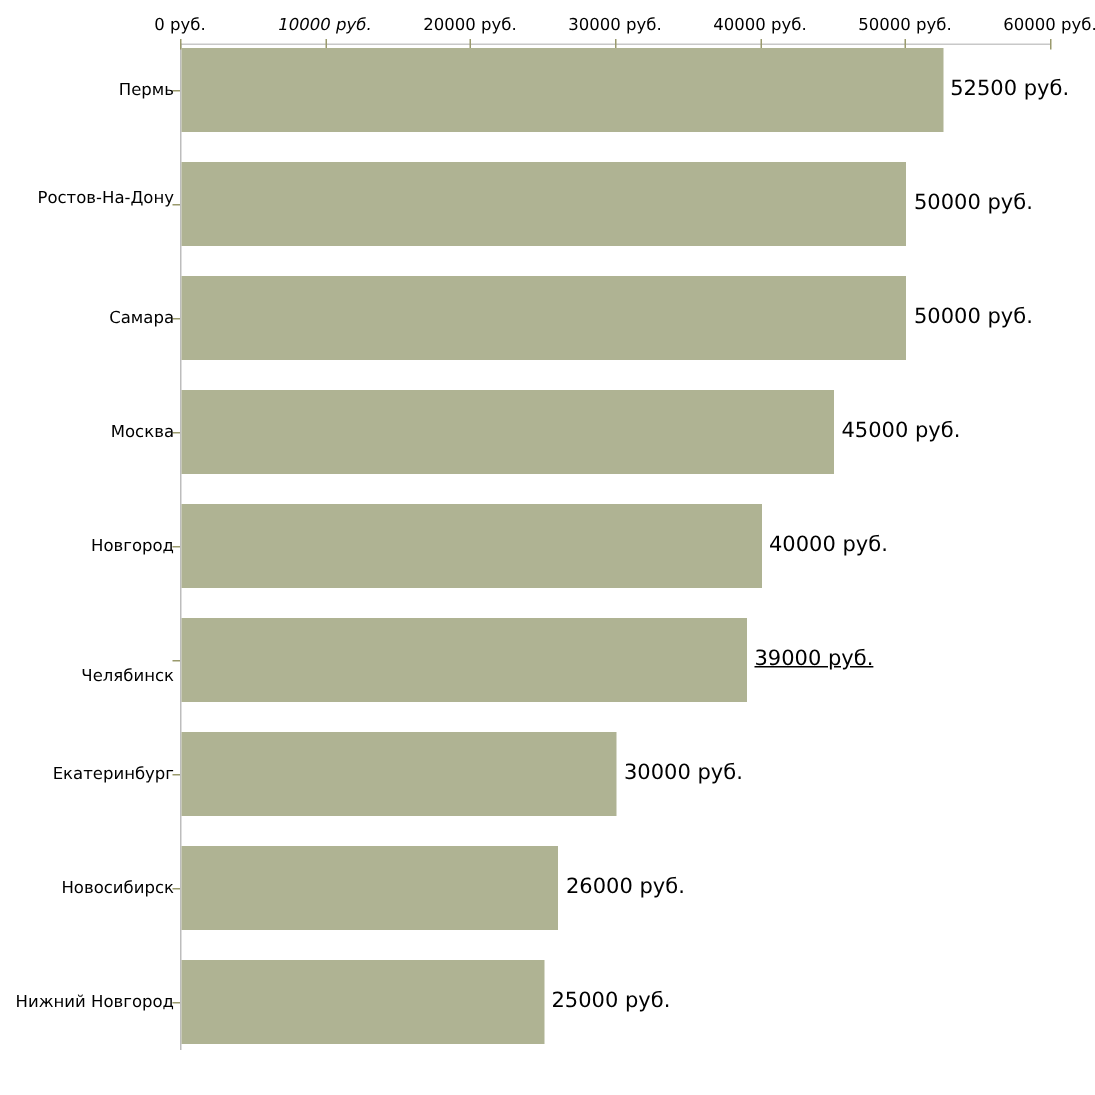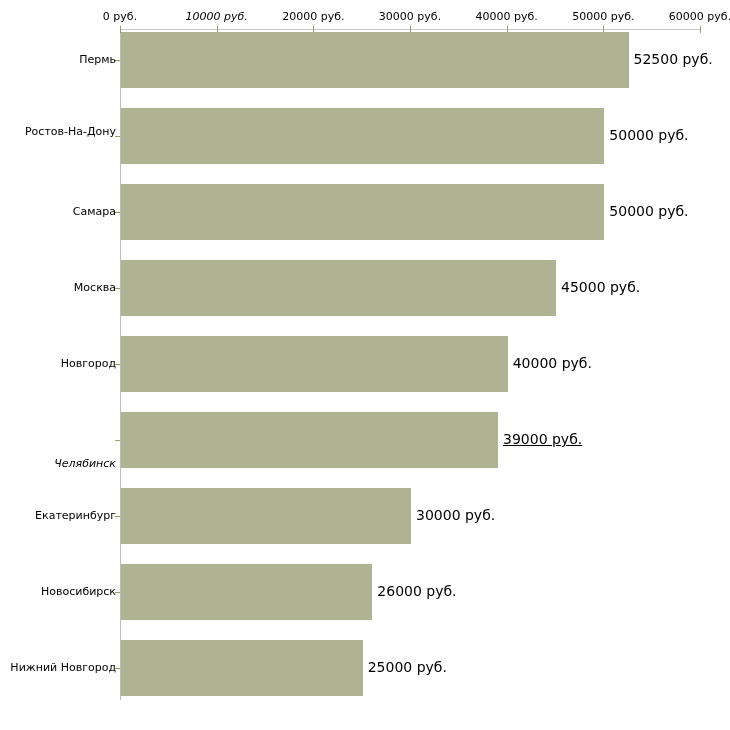--- a/index.html
+++ b/index.html
@@ -115,21 +115,21 @@
       <div class="y-tick-label" style="top: 53px;">Пермь</div>
       <div class="y-tick" style="top: 136px;"></div>
       <div class="y-tick-label" style="top: 125px;">Ростов-На-Дону</div>
       <div class="y-tick" style="top: 212px;"></div>
       <div class="y-tick-label" style="top: 205px;">Самара</div>
       <div class="y-tick" style="top: 288px;"></div>
       <div class="y-tick-label" style="top: 281px;">Москва</div>
       <div class="y-tick" style="top: 364px;"></div>
       <div class="y-tick-label" style="top: 357px;">Новгород</div>
       <div class="y-tick" style="top: 440px;"></div>
-      <div class="y-tick-label" style="top: 457px; font-style: italic;">Челябинск</div>
+      <div class="y-tick-label" style="top: 444px;">Челябинск</div>
       <div class="y-tick" style="top: 516px;"></div>
       <div class="y-tick-label" style="top: 509px;">Екатеринбург</div>
       <div class="y-tick" style="top: 592px;"></div>
       <div class="y-tick-label" style="top: 585px;">Новосибирск</div>
       <div class="y-tick" style="top: 668px;"></div>
       <div class="y-tick-label" style="top: 661px;">Нижний Новгород</div>
     </div>
   <div id="bars-layer">
       <div class="bar" style="top: 32px; width: 507.5px; height: 56px; background: rgb(175, 179, 147);"></div>
       <div class="bar-value-label" style="left: 633.5px; top: 53px;">52500 руб.</div>

